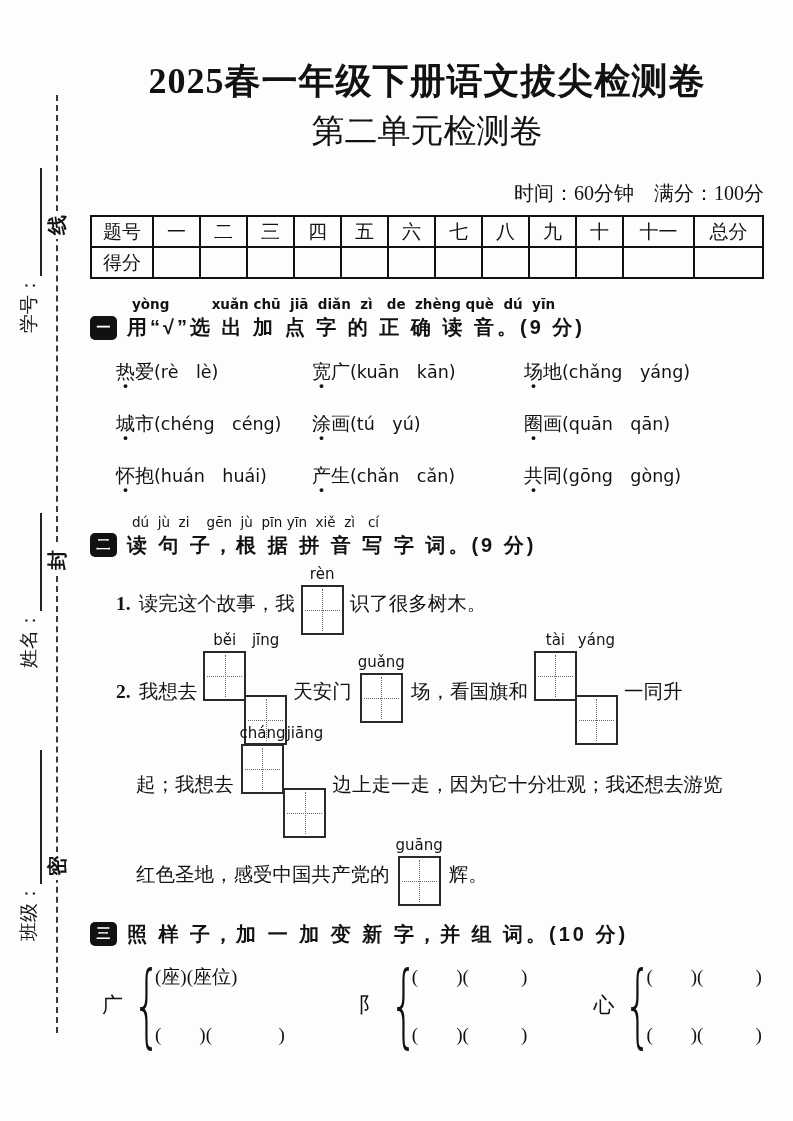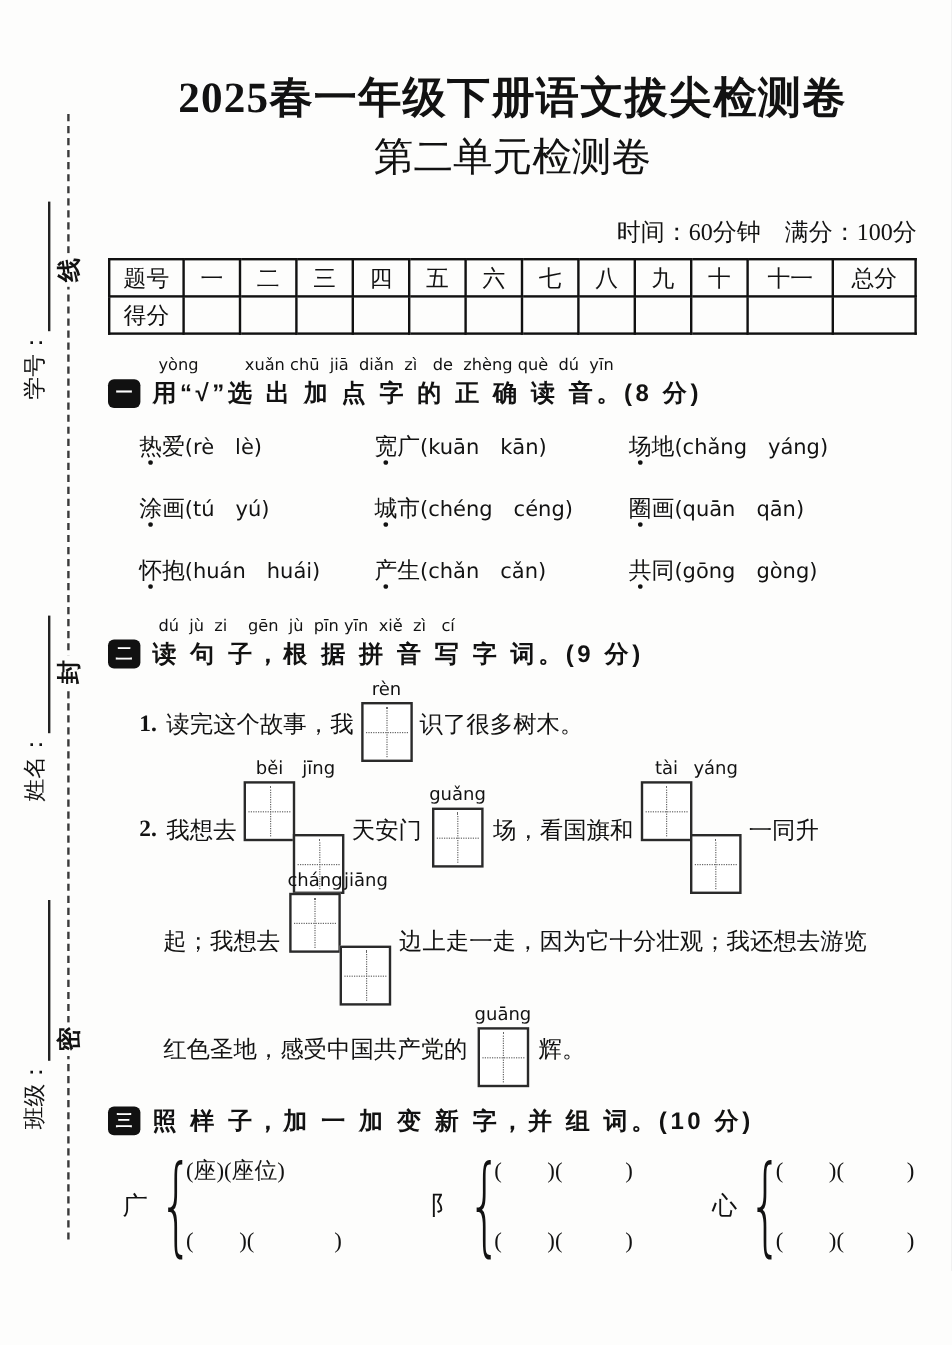--- a/index.html
+++ b/index.html
@@ -32,21 +32,21 @@
   .title { text-align:center; font-size:36px; font-weight:900; letter-spacing:1px; line-height:1.2; }
   .subtitle { text-align:center; font-size:33px; font-weight:400; margin-top:6px; }
   .info-line { text-align:right; font-size:20px; margin-top:26px; }
 
   table.score { border-collapse:collapse; width:100%; margin-top:8px; table-layout:fixed; }
   table.score td { border:2px solid #111; height:31px; text-align:center;
     font-size:19px; padding:0; }
 
   .py-line { font-family:"DejaVu Sans","Liberation Sans",sans-serif; font-size:13.5px;
     white-space:pre; padding-left:42px; line-height:1.1; }
-  .q1-py { margin-top:18px; } .q2-py { margin-top:26px; } .q3-py { margin-top:6px; }
+  .q1-py { margin-top:18px;font-weight:bold; } .q2-py { margin-top:26px; } .q3-py { margin-top:6px; }
 
   .q-head { display:flex; align-items:center; gap:10px; margin-top:2px;
     font-weight:700; font-size:20px; letter-spacing:3px;
     font-family:"Liberation Sans","DejaVu Sans",sans-serif; }
   .q-num { flex:none; width:27px; height:24px; background:#111; color:#fff;
     border-radius:5px; display:flex; align-items:center; justify-content:center;
     font-size:14px; letter-spacing:0; font-weight:700; }
 
   .opt-grid { display:grid; grid-template-columns:196px 212px auto; row-gap:26px;
     padding-left:26px; margin-top:18px; font-size:19px; }
@@ -158,29 +158,29 @@
             <td></td>
         <td></td>
             <td></td>
       </tr>
     </tbody>
       </table>
 
     <div class="py-line q1-py">yòng         xuǎn chū  jiā  diǎn  zì   de  zhèng què  dú  yīn</div>
     <div class="q-head">
       <span class="q-num">一</span>
-      <span>用“√”选 出 加 点 字 的 正 确 读 音。(8 分)</span>
+      <span>用“√”选 出 加 点 字 的 正 确 读 音。(9 分)</span>
     </div>
 
     <div class="opt-grid">
       <span class="opt"><span class="dc">热</span><span>爱</span><span class="opt-py">(rè　lè)</span></span>
       <span class="opt"><span class="dc">宽</span><span>广</span><span class="opt-py">(kuān　kān)</span></span>
       <span class="opt"><span class="dc">场</span><span>地</span><span class="opt-py">(chǎng　yáng)</span></span>
+      <span class="opt"><span class="dc">城</span><span>市</span><span class="opt-py">(chéng　céng)</span></span>
       <span class="opt"><span class="dc">涂</span><span>画</span><span class="opt-py">(tú　yú)</span></span>
-      <span class="opt"><span class="dc">城</span><span>市</span><span class="opt-py">(chéng　céng)</span></span>
       <span class="opt"><span class="dc">圈</span><span>画</span><span class="opt-py">(quān　qān)</span></span>
       <span class="opt"><span class="dc">怀</span><span>抱</span><span class="opt-py">(huán　huái)</span></span>
       <span class="opt"><span class="dc">产</span><span>生</span><span class="opt-py">(chǎn　cǎn)</span></span>
       <span class="opt"><span class="dc">共</span><span>同</span><span class="opt-py">(gōng　gòng)</span></span>
     </div>
 
     <div class="py-line q2-py">dú  jù  zi    gēn  jù  pīn yīn  xiě  zì   cí</div>
     <div class="q-head">
       <span class="q-num">二</span>
       <span>读 句 子，根 据 拼 音 写 字 词。(9 分)</span>

